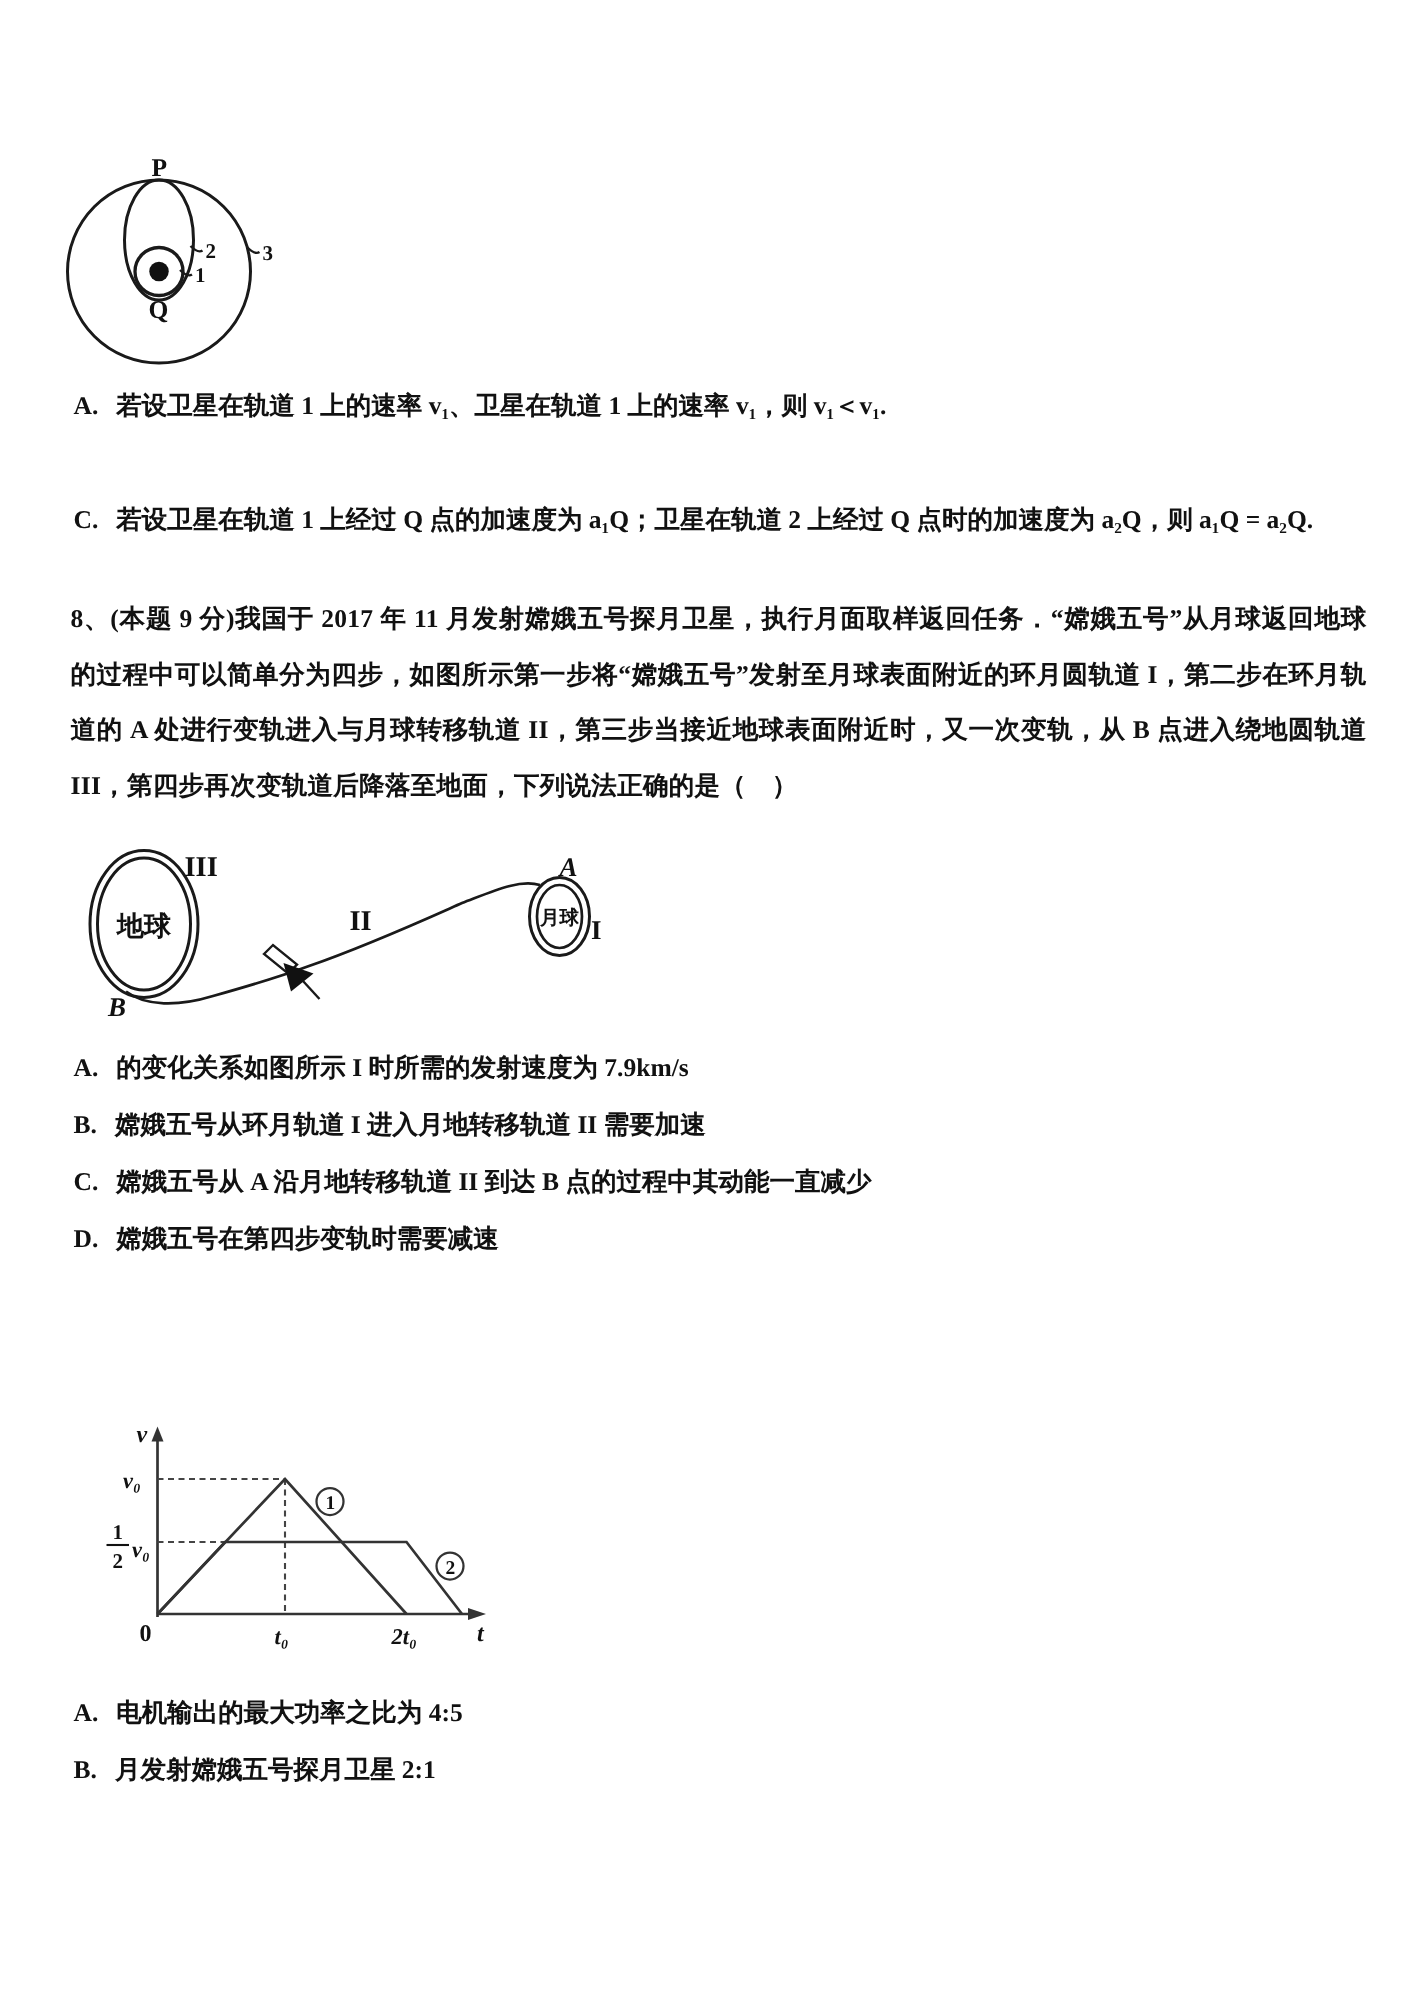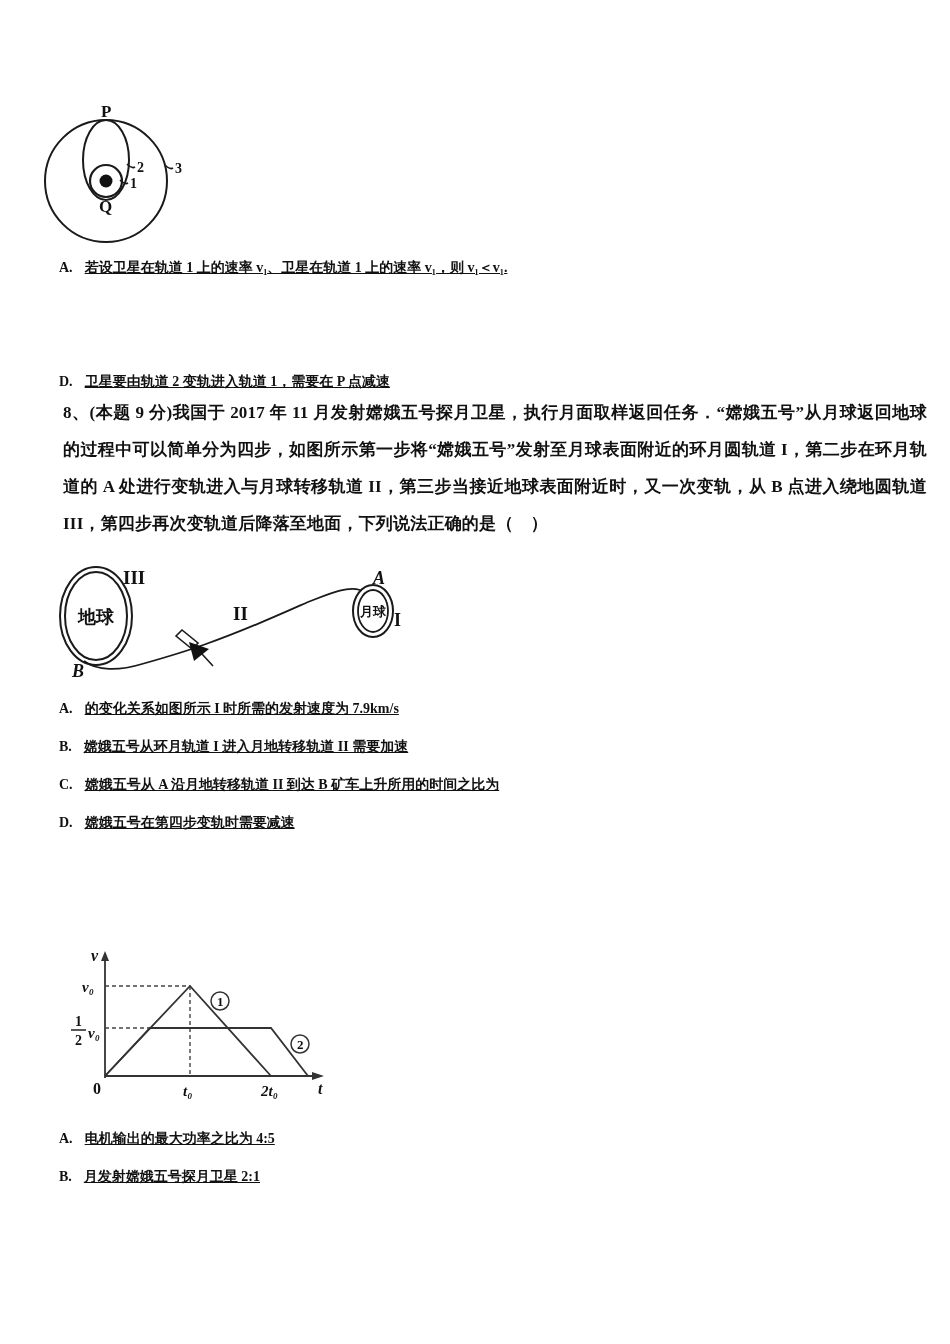--- a/index.html
+++ b/index.html
@@ -1,21 +1,21 @@
 <!DOCTYPE html>
 <html><head>
 <meta charset="utf-8">
 <style>
   html,body{margin:0;padding:0;background:#ffffff;}
   .page{position:relative;width:950px;height:1344px;background:#fff;overflow:hidden;
         font-family:"Liberation Serif","DejaVu Serif",serif;color:#111;font-weight:bold;}
   .abs{position:absolute;}
-  .stem{position:absolute;left:63px;width:864px;font-size:17px;line-height:37px;
+  .stem{position:absolute;left:47px;width:864px;font-size:17px;line-height:37px;
         text-align:justify;letter-spacing:0.2px;}
-  .opt{position:absolute;left:59px;font-size:14px;white-space:nowrap;text-decoration:underline;}
+  .opt{position:absolute;left:49px;font-size:17px;white-space:nowrap;}
   .opt-label{display:inline-block;margin-right:12px;}
   svg text{font-family:"Liberation Serif","DejaVu Serif",serif;fill:#111;}
   .ital{font-style:italic;}
 </style>
 </head>
 <body>
 
 <div class="page">
 
   <svg class="abs" style="left:40px;top:92px" width="200" height="165" viewBox="0 0 200 165">
@@ -29,22 +29,22 @@
     <text x="61" y="25" font-size="17">P</text>
     <text x="59" y="120" font-size="17">Q</text>
     <text x="90" y="96" font-size="14">1</text>
     <text x="97" y="80" font-size="14">2</text>
     <text x="135" y="81" font-size="14">3</text>
   </svg>
 
   <div class="opt" style="top:259px">
     <span class="opt-label">A.</span><span>若设卫星在轨道 1 上的速率 v₁、卫星在轨道 1 上的速率 v₁，则 v₁＜v₁.</span>
   </div>
-  <div class="opt" style="top:373px">
-    <span class="opt-label">D.</span><span>卫星要由轨道 2 变轨进入轨道 1，需要在 P 点减速</span>
+  <div class="opt" style="top:335px">
+    <span class="opt-label">C.</span><span>若设卫星在轨道 1 上经过 Q 点的加速度为 a₁Q；卫星在轨道 2 上经过 Q 点时的加速度为 a₂Q，则 a₁Q = a₂Q.</span>
   </div>
 
   <div class="stem" style="top:394px">8、(本题 9 分)我国于 2017 年 11 月发射嫦娥五号探月卫星，执行月面取样返回任务．“嫦娥五号”从月球返回地球的过程中可以简单分为四步，如图所示第一步将“嫦娥五号”发射至月球表面附近的环月圆轨道 I，第二步在环月轨道的 A 处进行变轨进入与月球转移轨道 II，第三步当接近地球表面附近时，又一次变轨，从 B 点进入绕地圆轨道 III，第四步再次变轨道后降落至地面，下列说法正确的是（　）</div>
 
   <svg class="abs" style="left:45px;top:553px" width="400" height="135" viewBox="0 0 400 135">
     <ellipse cx="51" cy="63" rx="36" ry="49" fill="none" stroke="#1a1a1a" stroke-width="2"></ellipse>
     <ellipse cx="51" cy="63" rx="31" ry="44" fill="none" stroke="#1a1a1a" stroke-width="2"></ellipse>
     <text x="33" y="70" font-size="18">地球</text>
     <text x="78" y="31" font-size="19">III</text>
     <text x="27" y="124" font-size="18" class="ital">B</text>
@@ -63,21 +63,21 @@
     <line x1="157" y1="101" x2="168" y2="113" stroke="#1a1a1a" stroke-width="1.6"></line>
   </svg>
 
   <div class="opt" style="top:700px">
     <span class="opt-label">A.</span><span>的变化关系如图所示 I 时所需的发射速度为 7.9km/s</span>
   </div>
   <div class="opt" style="top:738px">
     <span class="opt-label">B.</span><span>嫦娥五号从环月轨道 I 进入月地转移轨道 II 需要加速</span>
   </div>
   <div class="opt" style="top:776px">
-    <span class="opt-label">C.</span><span>嫦娥五号从 A 沿月地转移轨道 II 到达 B 矿车上升所用的时间之比为</span>
+    <span class="opt-label">C.</span><span>嫦娥五号从 A 沿月地转移轨道 II 到达 B 点的过程中其动能一直减少</span>
   </div>
   <div class="opt" style="top:814px">
     <span class="opt-label">D.</span><span>嫦娥五号在第四步变轨时需要减速</span>
   </div>
 
 
   <svg class="abs" style="left:60px;top:948px" width="320" height="170" viewBox="0 0 320 170">
 
     <line x1="45" y1="130" x2="45" y2="6" stroke="#333" stroke-width="1.8"></line>
     <polygon points="41,13 45,3 49,13" fill="#333"></polygon>

